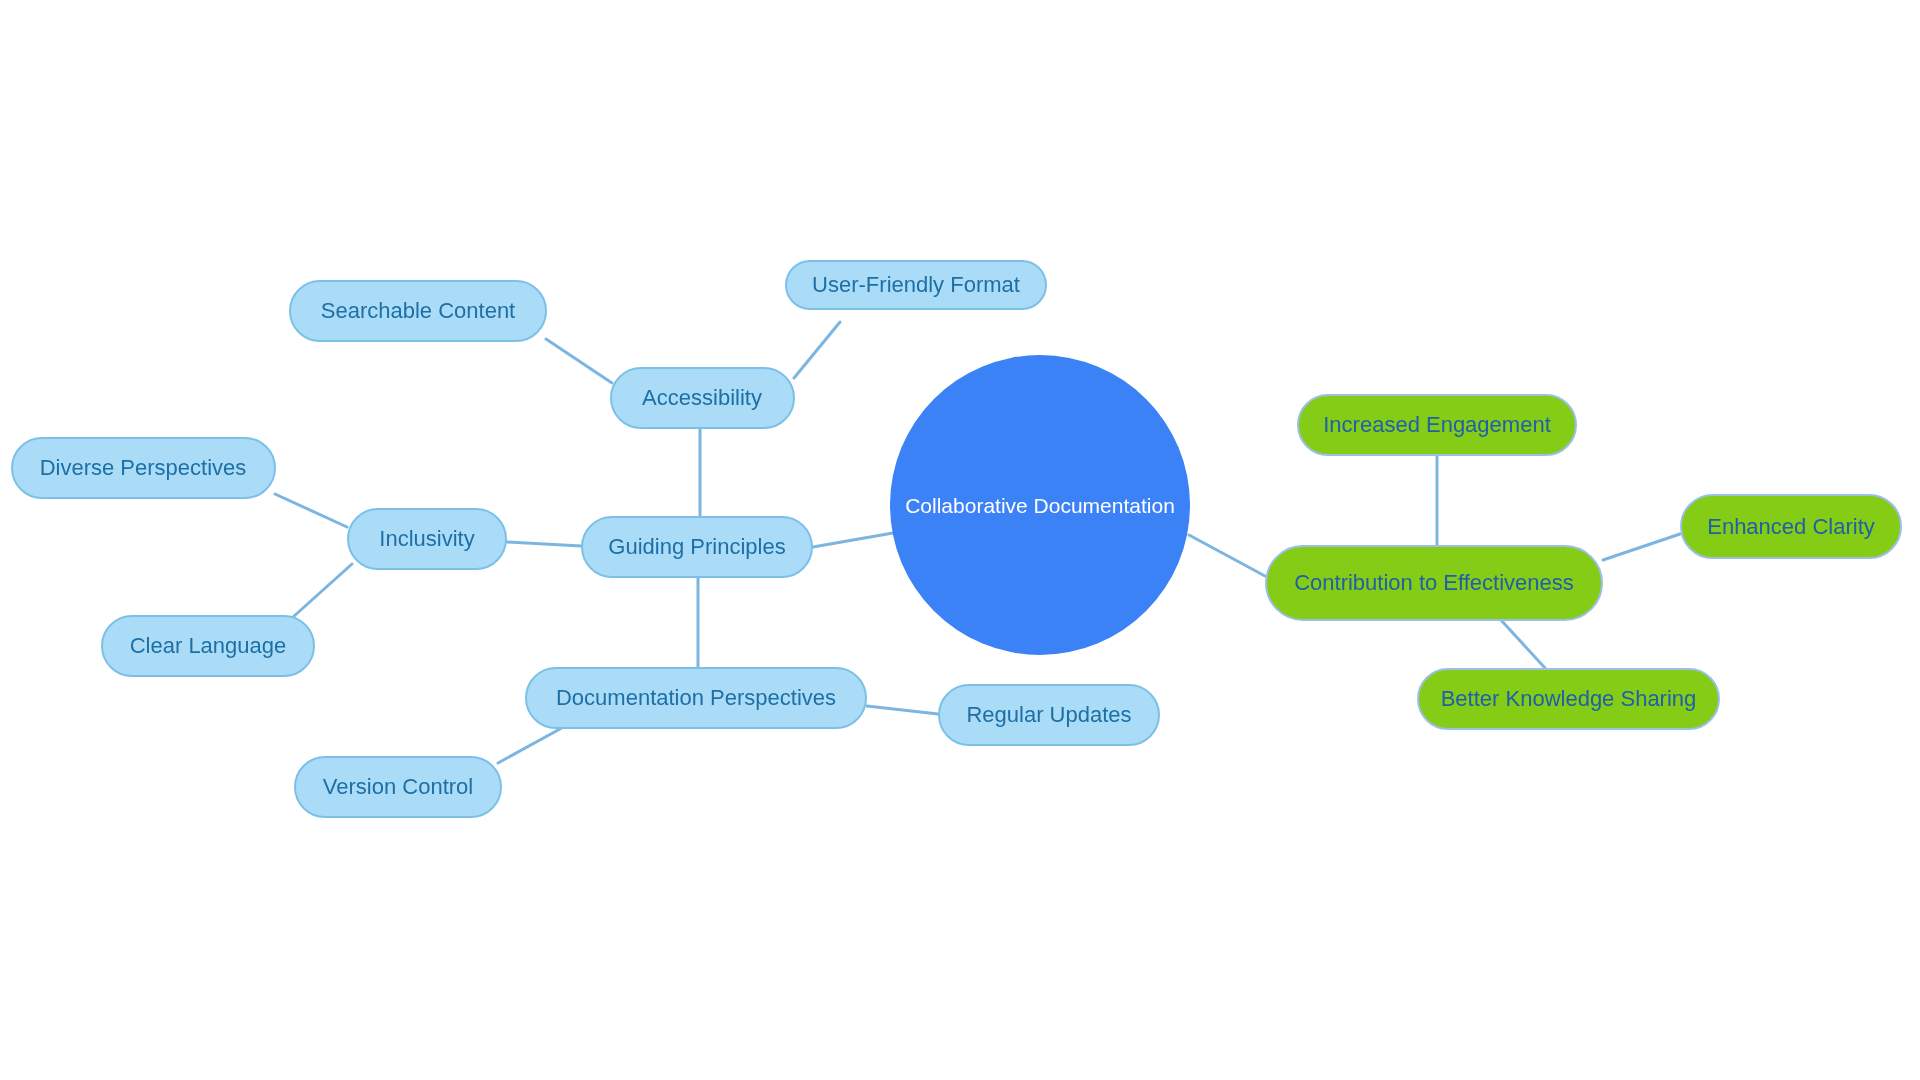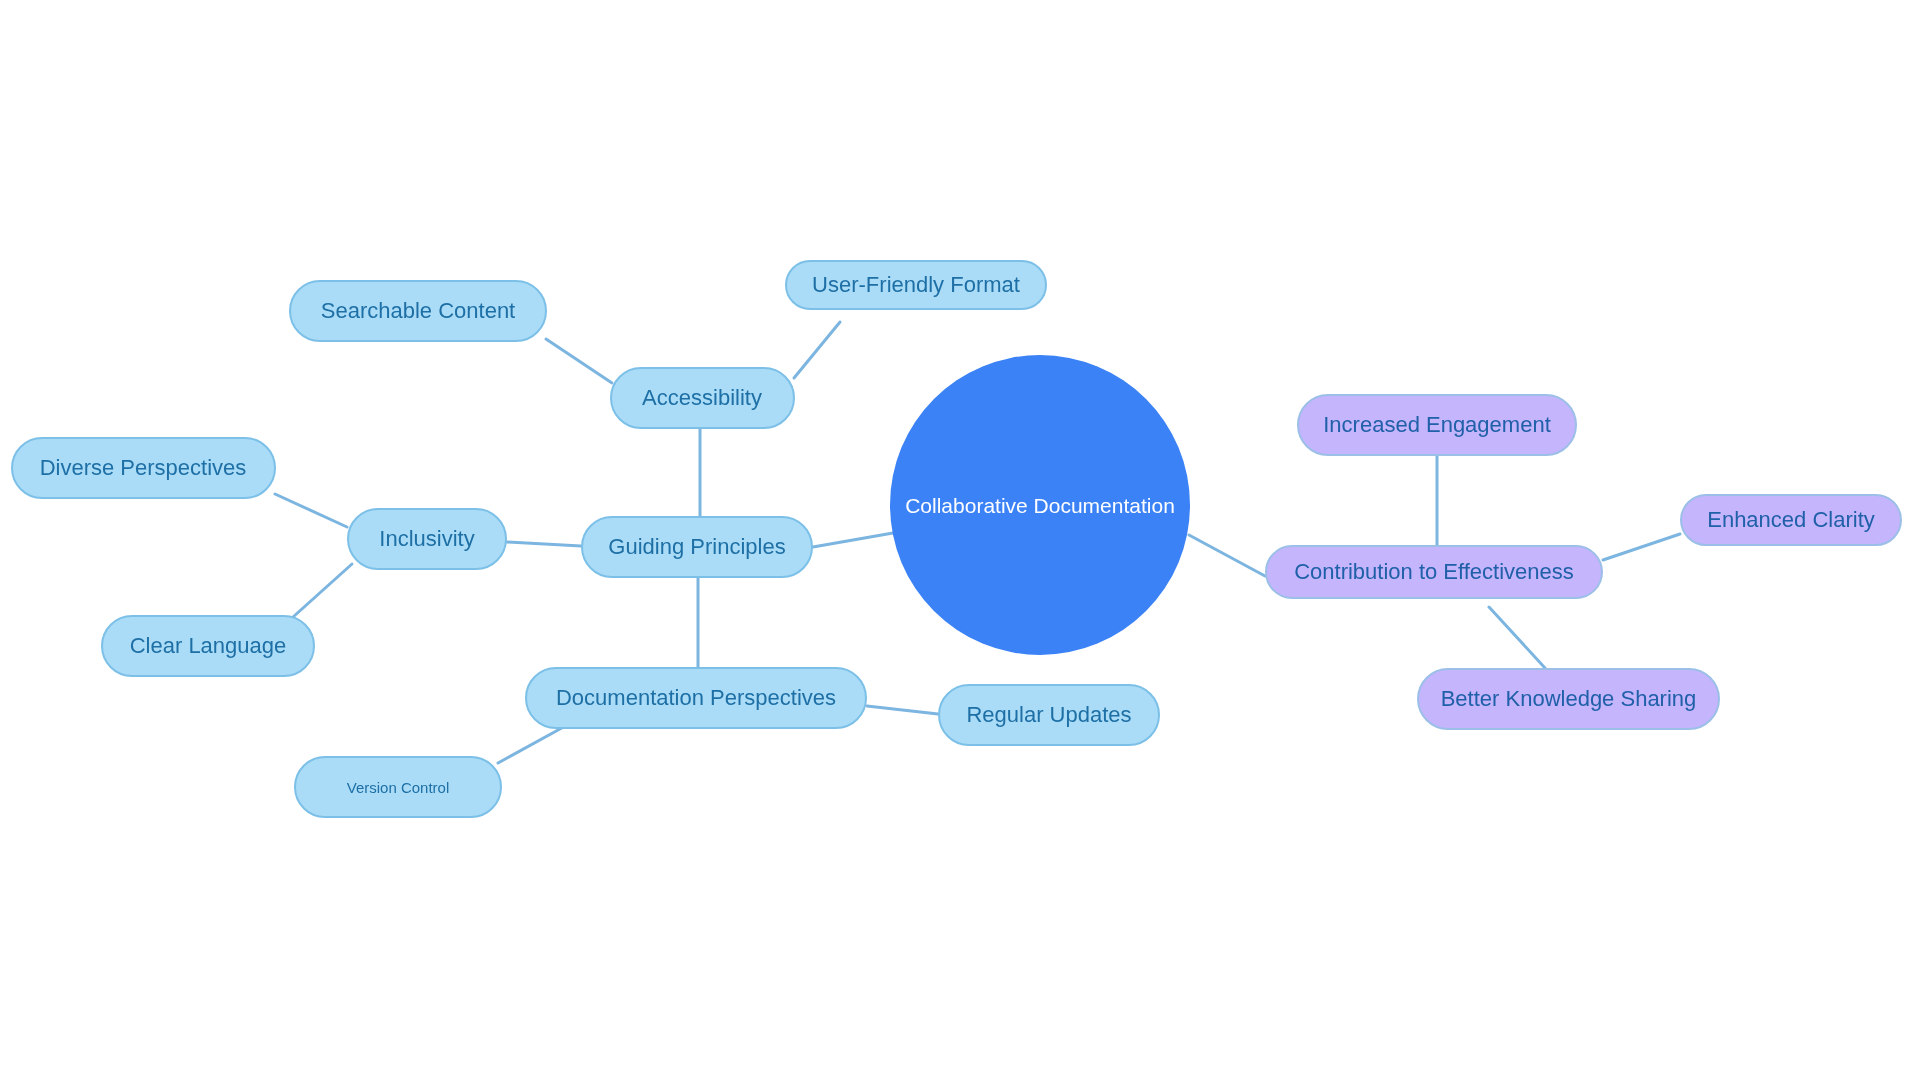--- a/index.html
+++ b/index.html
@@ -47,21 +47,21 @@
     padding: 0 22px;
   }
   
   .tone-sky {
     background: #aadcf7;
     border-color: #7cc0e8;
     color: #1d6fa5;
   }
   
   .tone-pale {
-    background: #c4b5fd;
+    background: #84cc16;
     border-color: #9cbfe8;
     color: #2060a8;
     text-align: center;
   }
   .node.root {
     border-radius: 50%;
     background: #3b82f6;
     color: #ffffff;
     border: none;
     padding: 0;
@@ -112,32 +112,32 @@
       </div>
       <div class="node pill tone-sky" style="left: 347px; top: 508px; width: 160px; height: 62px; font-size: 22px;">
         <span class="node-label">Inclusivity</span>
       </div>
       <div class="node pill tone-sky" style="left: 101px; top: 615px; width: 214px; height: 62px; font-size: 22px;">
         <span class="node-label">Clear Language</span>
       </div>
       <div class="node pill tone-sky" style="left: 525px; top: 667px; width: 342px; height: 62px; font-size: 22px;">
         <span class="node-label">Documentation Perspectives</span>
       </div>
-      <div class="node pill tone-sky" style="left: 294px; top: 756px; width: 208px; height: 62px; font-size: 15px;">
+      <div class="node pill tone-sky" style="left: 294px; top: 756px; width: 208px; height: 62px; font-size: 22px;">
         <span class="node-label">Version Control</span>
       </div>
       <div class="node pill tone-sky" style="left: 938px; top: 684px; width: 222px; height: 62px; font-size: 22px;">
         <span class="node-label">Regular Updates</span>
       </div>
-      <div class="node pill tone-pale" style="left: 1265px; top: 545px; width: 338px; height: 54px; font-size: 22px;">
+      <div class="node pill tone-pale" style="left: 1265px; top: 545px; width: 338px; height: 76px; font-size: 22px;">
         <span class="node-label">Contribution to Effectiveness</span>
       </div>
       <div class="node pill tone-pale" style="left: 1297px; top: 394px; width: 280px; height: 62px; font-size: 22px;">
         <span class="node-label">Increased Engagement</span>
       </div>
-      <div class="node pill tone-pale" style="left: 1680px; top: 494px; width: 222px; height: 52px; font-size: 22px;">
+      <div class="node pill tone-pale" style="left: 1680px; top: 494px; width: 222px; height: 65px; font-size: 22px;">
         <span class="node-label">Enhanced Clarity</span>
       </div>
       <div class="node pill tone-pale" style="left: 1417px; top: 668px; width: 303px; height: 62px; font-size: 22px;">
         <span class="node-label">Better Knowledge Sharing</span>
       </div>
     </div>
 </div>
 
 </body></html>

